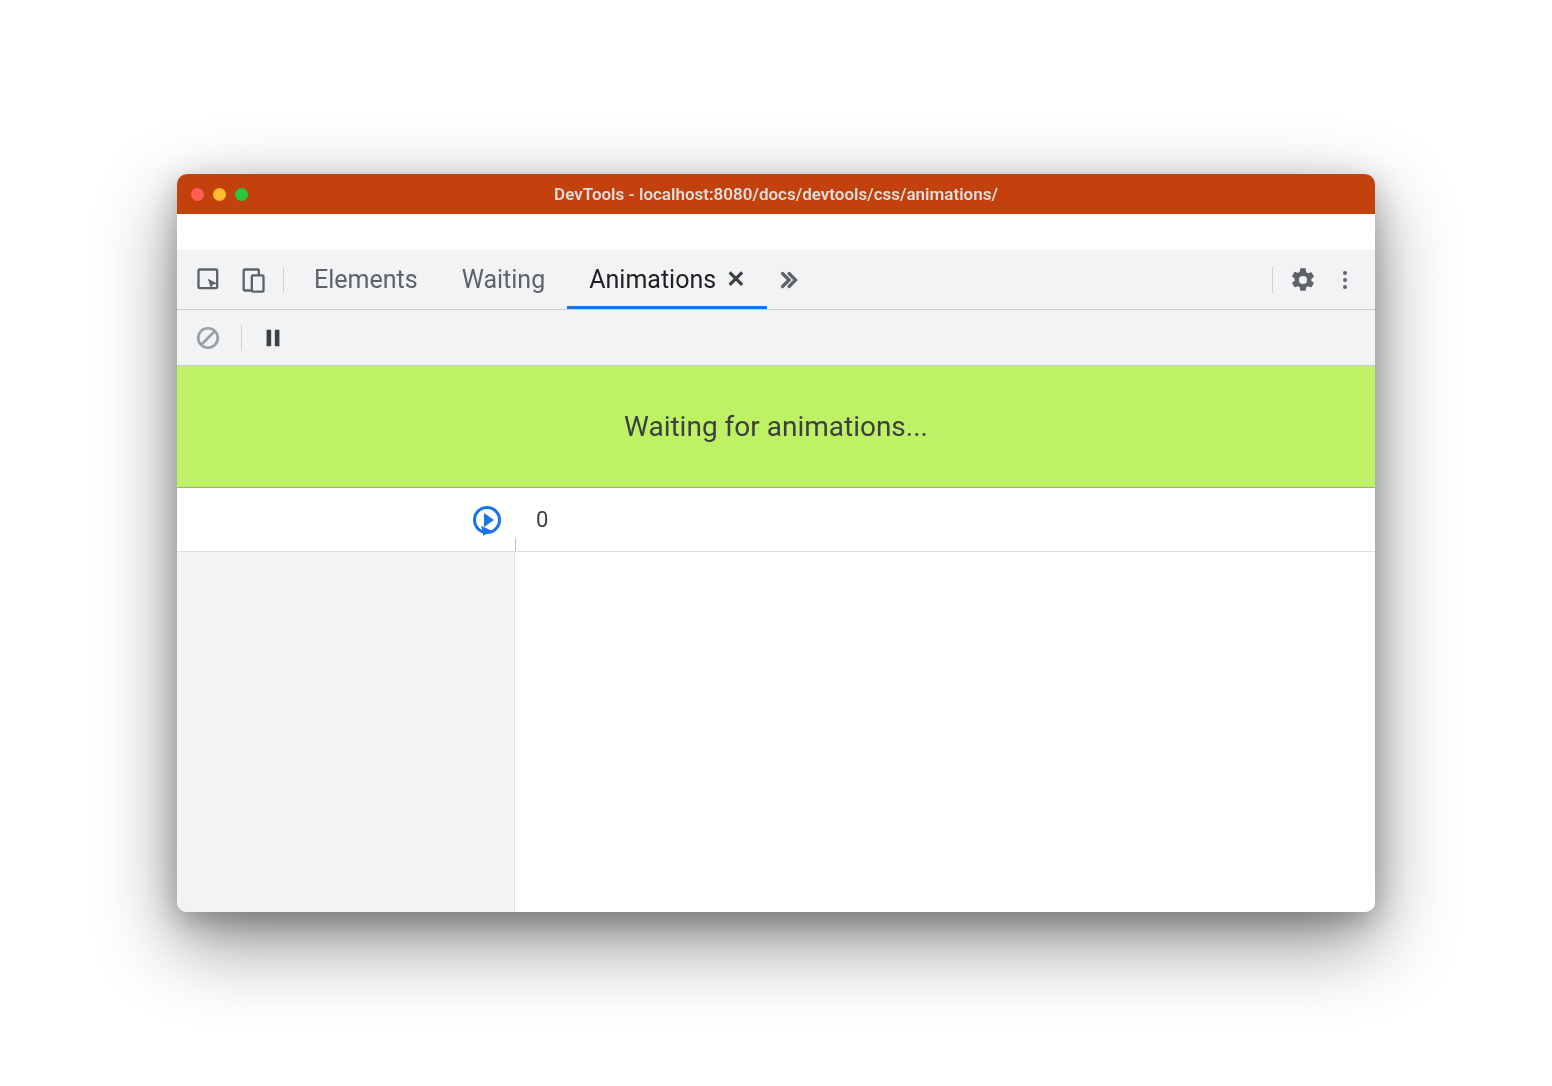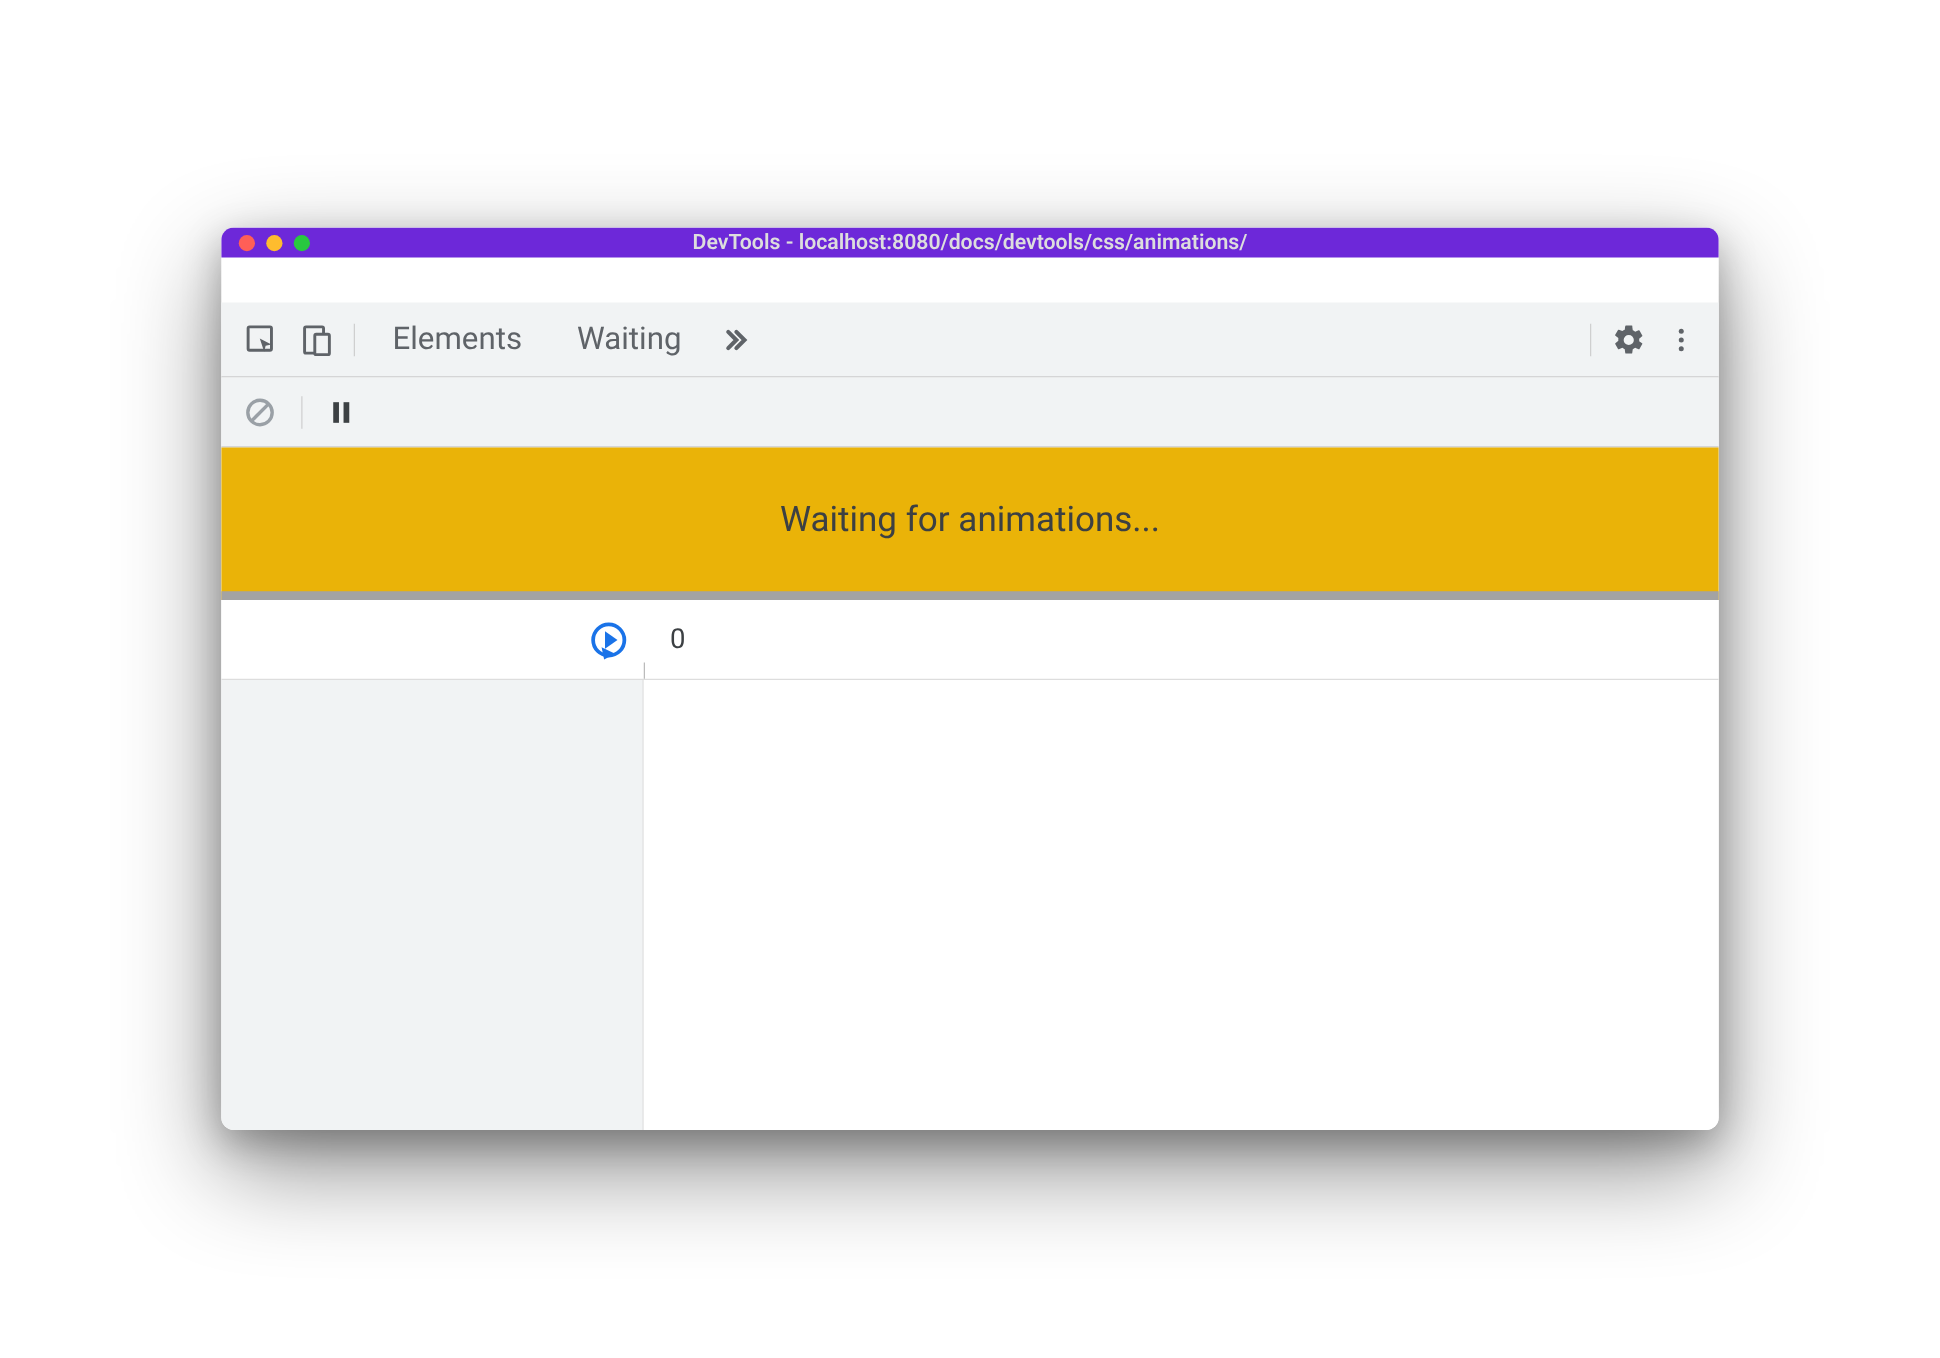--- a/index.html
+++ b/index.html
@@ -12,22 +12,22 @@
       min-height: 100vh;
     }
     .window {
       width: 1198px;
       background: #fff;
       border-radius: 10px;
       overflow: hidden;
       box-shadow: 0 30px 80px rgba(0,0,0,0.45), 0 10px 30px rgba(0,0,0,0.25);
     }
     .titlebar {
-      background: #6d28d9;
-      height: 24px;
+      background: #c2410c;
+      height: 40px;
       display: flex;
       align-items: center;
       padding: 0 14px;
       position: relative;
     }
     .traffic-lights {
       display: flex;
       gap: 9px;
     }
     .tl {
@@ -134,22 +134,22 @@
       background: #1a73e8;
       color: #fff;
     }
     .waiting {
       height: 122px;
       display: flex;
       align-items: center;
       justify-content: center;
       font-size: 28px;
       color: #3c4043;
-      border-bottom: 7px solid #a3a3a3;
-      background: #eab308;
+      border-bottom: 1px solid #a3a3a3;
+      background: #bef264;
     }
     .timeline-header {
       height: 64px;
       display: flex;
       align-items: center;
       border-bottom: 1px solid #ddd;
       background: #fff;
       position: relative;
     }
     .tl-left {
@@ -260,20 +260,24 @@
     </div>
     <div class="ts-sep"></div>
 
     <div class="tabs">
       <div class="tab">
         <span>Elements</span>
       </div>
       <div class="tab">
         <span>Waiting</span>
       </div>
+      <div class="tab active">
+        <span>Animations</span>
+        <span class="tab-close">✕</span>
+      </div>
     </div>
 
     <div class="ts-icon-btn">
       <svg width="26" height="26" viewBox="0 0 24 24" fill="none" stroke="#5f6368" stroke-width="3" stroke-linecap="round">
         <path d="M7 6 L13 12 L7 18"></path>
         <path d="M13 6 L19 12 L13 18"></path>
       </svg>
     </div>
 
     <div class="ts-right">

